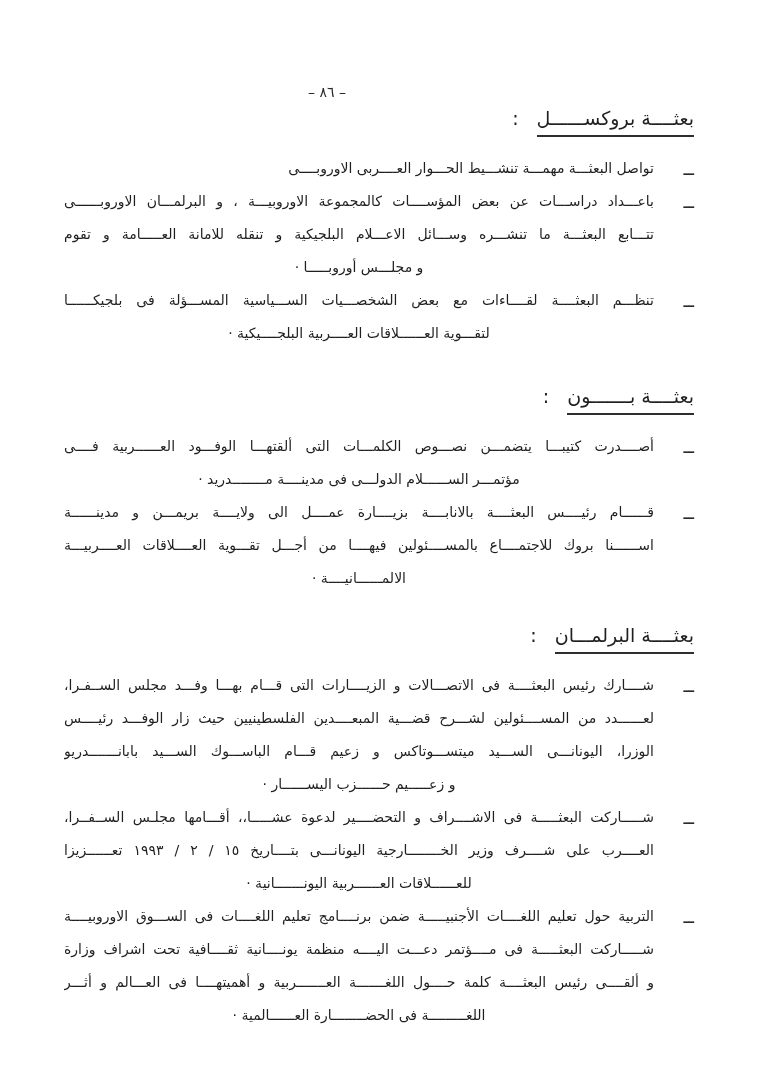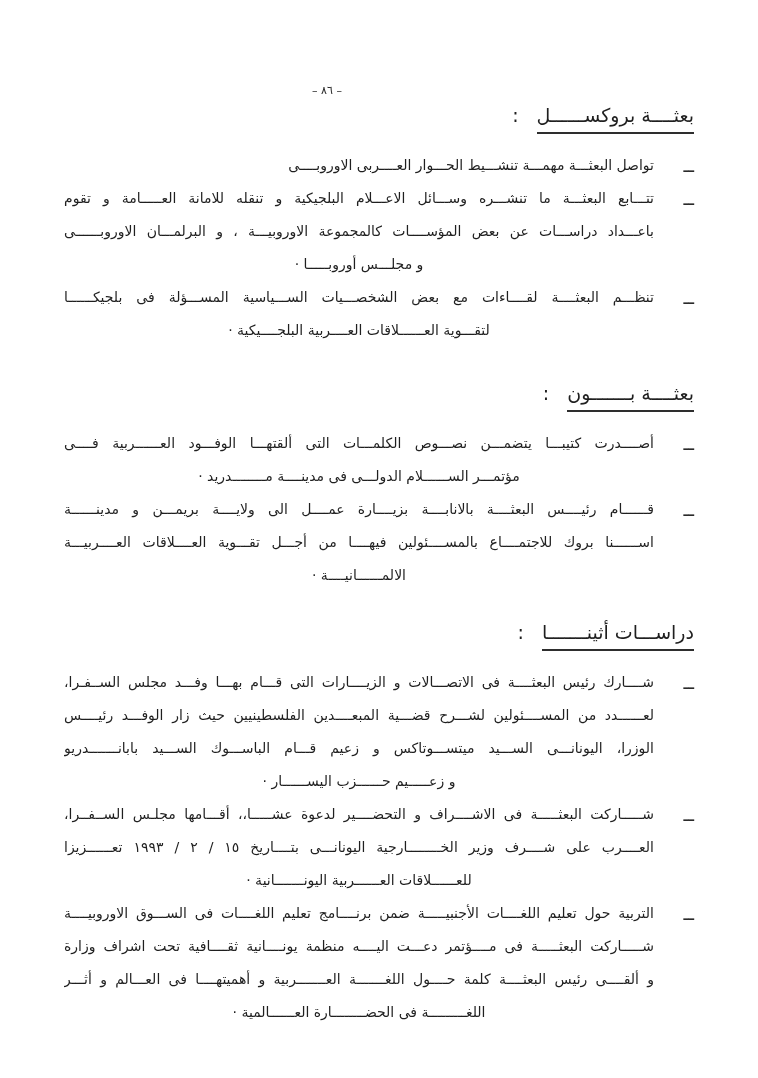--- a/index.html
+++ b/index.html
@@ -10,21 +10,21 @@
     margin: 0 auto;
     background: #ffffff;
     color: #1f1f1f;
     font-family: "DejaVu Sans", sans-serif;
     overflow: hidden;
   }
   .page-number {
     padding-top: 84px;
     margin-right: 104px; 
     text-align: center;
-    font-size: 11px;
+    font-size: 14px;
     letter-spacing: 3px;
     color: #2a2a2a;
   }
   .content {
     direction: rtl;
     padding: 0 64px;
   }
   .heading {
     font-size: 19px;
     font-weight: normal;
@@ -90,22 +90,22 @@
       <div class="items">
         <div class="item">
           <span class="marker">ــ</span>
           <div class="lines">
             <div class="line">تواصل البعثـــة  مهمـــة  تنشـــيط الحـــوار العــــربى الاوروبــــى</div>
           </div>
         </div>
         <div class="item">
           <span class="marker">ــ</span>
           <div class="lines">
+            <div class="line">باعـــداد دراســـات عن بعض المؤســــات كالمجموعة الاوروبيـــة ، و البرلمـــان الاوروبــــــى</div>
             <div class="line">تتـــابع البعثـــة ما تنشـــره وســـائل الاعـــلام البلجيكية و تنقله للامانة العـــــامة و تقوم</div>
-            <div class="line">باعـــداد دراســـات عن بعض المؤســــات كالمجموعة الاوروبيـــة ، و البرلمـــان الاوروبــــــى</div>
             <div class="line">و مجلـــس أوروبـــــا ·</div>
           </div>
         </div>
         <div class="item">
           <span class="marker">ــ</span>
           <div class="lines">
             <div class="line">تنظـــم البعثــــة لقــــاءات مع بعض الشخصـــيات الســـياسية المســـؤلة فى بلجيكــــــا</div>
             <div class="line">لتقـــوية العــــــلاقات العــــربية البلجــــيكية ·</div>
           </div>
         </div>
@@ -131,21 +131,21 @@
             <div class="line">قــــــام رئيــــس البعثــــة بالانابــــة بزيــــارة عمــــل الى ولايــــة بريمـــن و مدينــــــة</div>
             <div class="line">اســــــنا بروك للاجتمــــاع بالمســــئولين فيهــــا  من أجـــل تقـــوية العــــلاقات العــــربيـــة</div>
             <div class="line">الالمــــــانيــــة ·</div>
           </div>
         </div>
       </div>
     </section>
 
     <section class="section s2">
       <h2 class="heading">
-        <span class="u">دراســـات أثينـــــــا</span>
+        <span class="u">بعثــــة البرلمـــان</span>
         <span class="colon">:</span>
       </h2>
       <div class="items">
         <div class="item">
           <span class="marker">ــ</span>
           <div class="lines">
             <div class="line">شــــارك رئيس البعثــــة فى الاتصـــالات و الزيــــارات التى قـــام بهـــا  وفـــد مجلس الســفـرا،</div>
             <div class="line">لعــــــدد من المســــئولين لشـــرح قضـــية المبعــــدين الفلسطينيين حيث زار الوفـــد رئيــــس</div>
             <div class="line">الوزرا، اليونانـــى الســـيد ميتســـوتاكس و زعيم قـــام الباســـوك الســـيد بابانـــــــدريو</div>
             <div class="line">و زعـــــيم حــــــزب اليســــــار ·</div>

